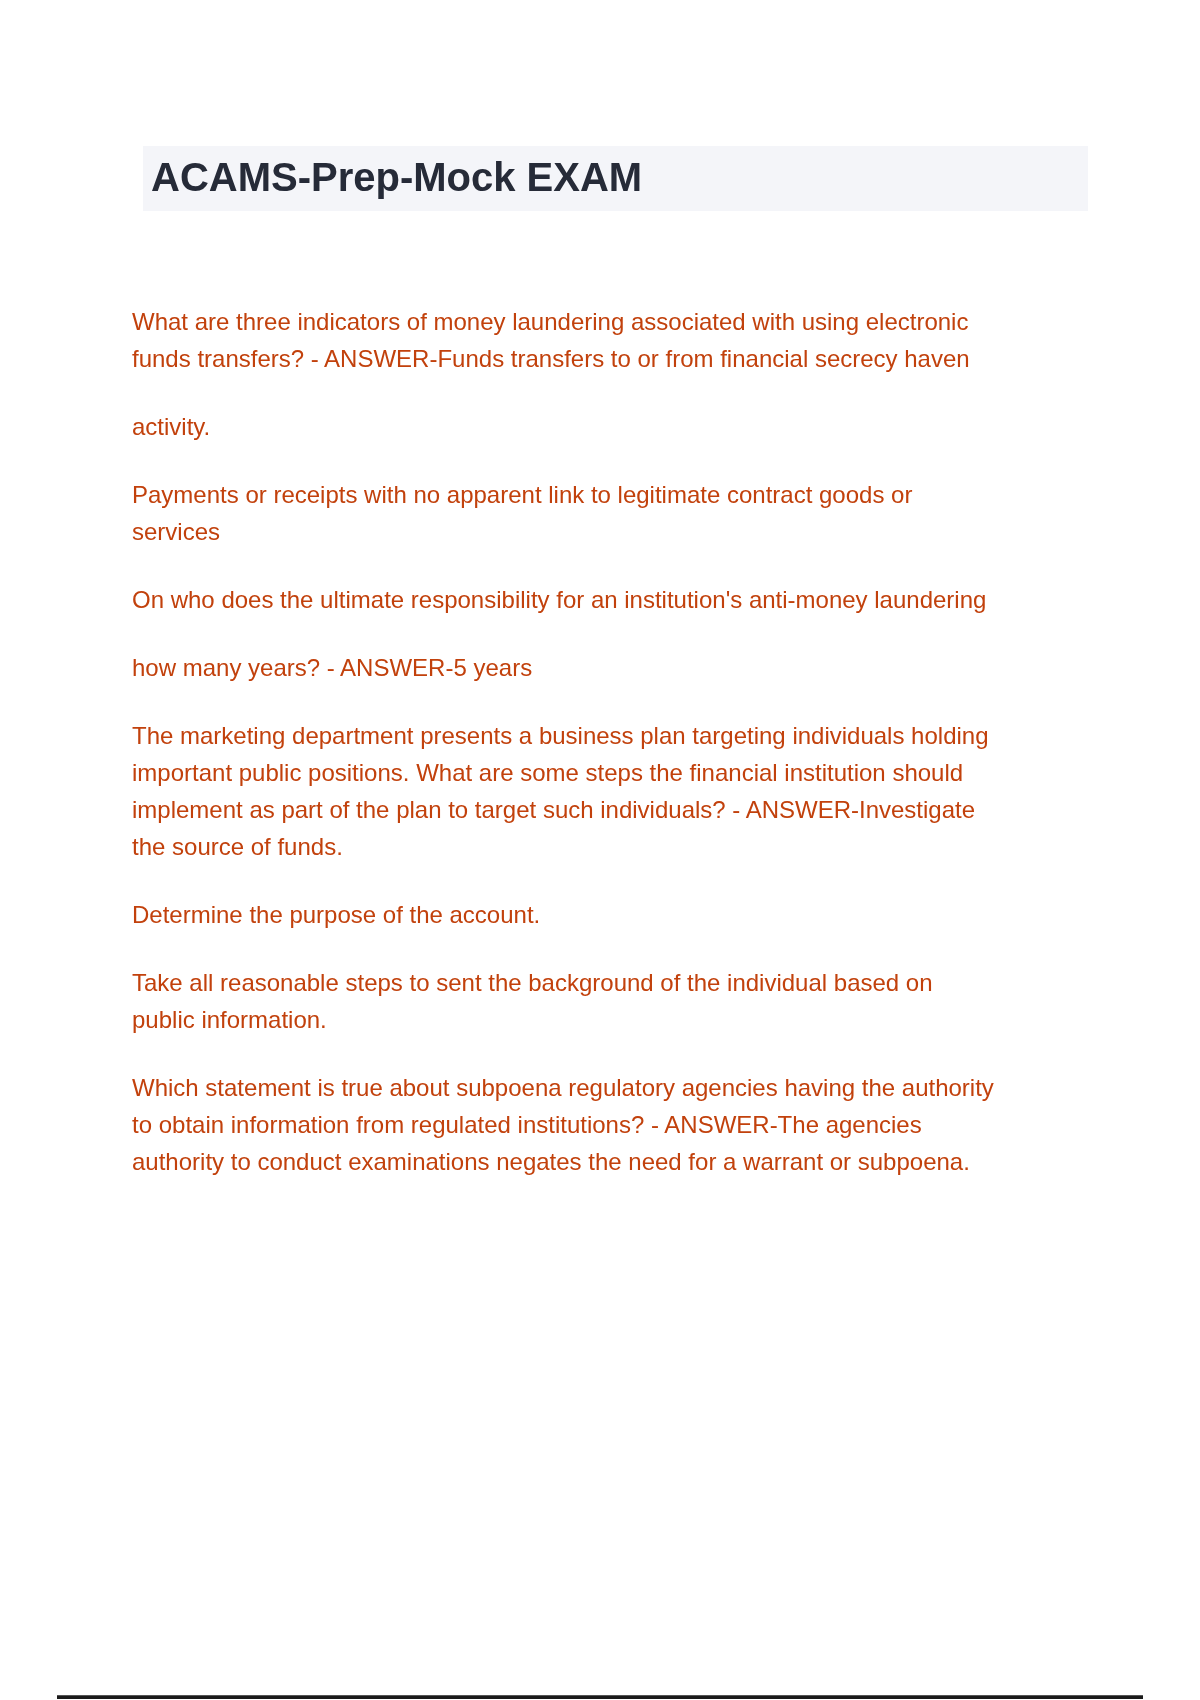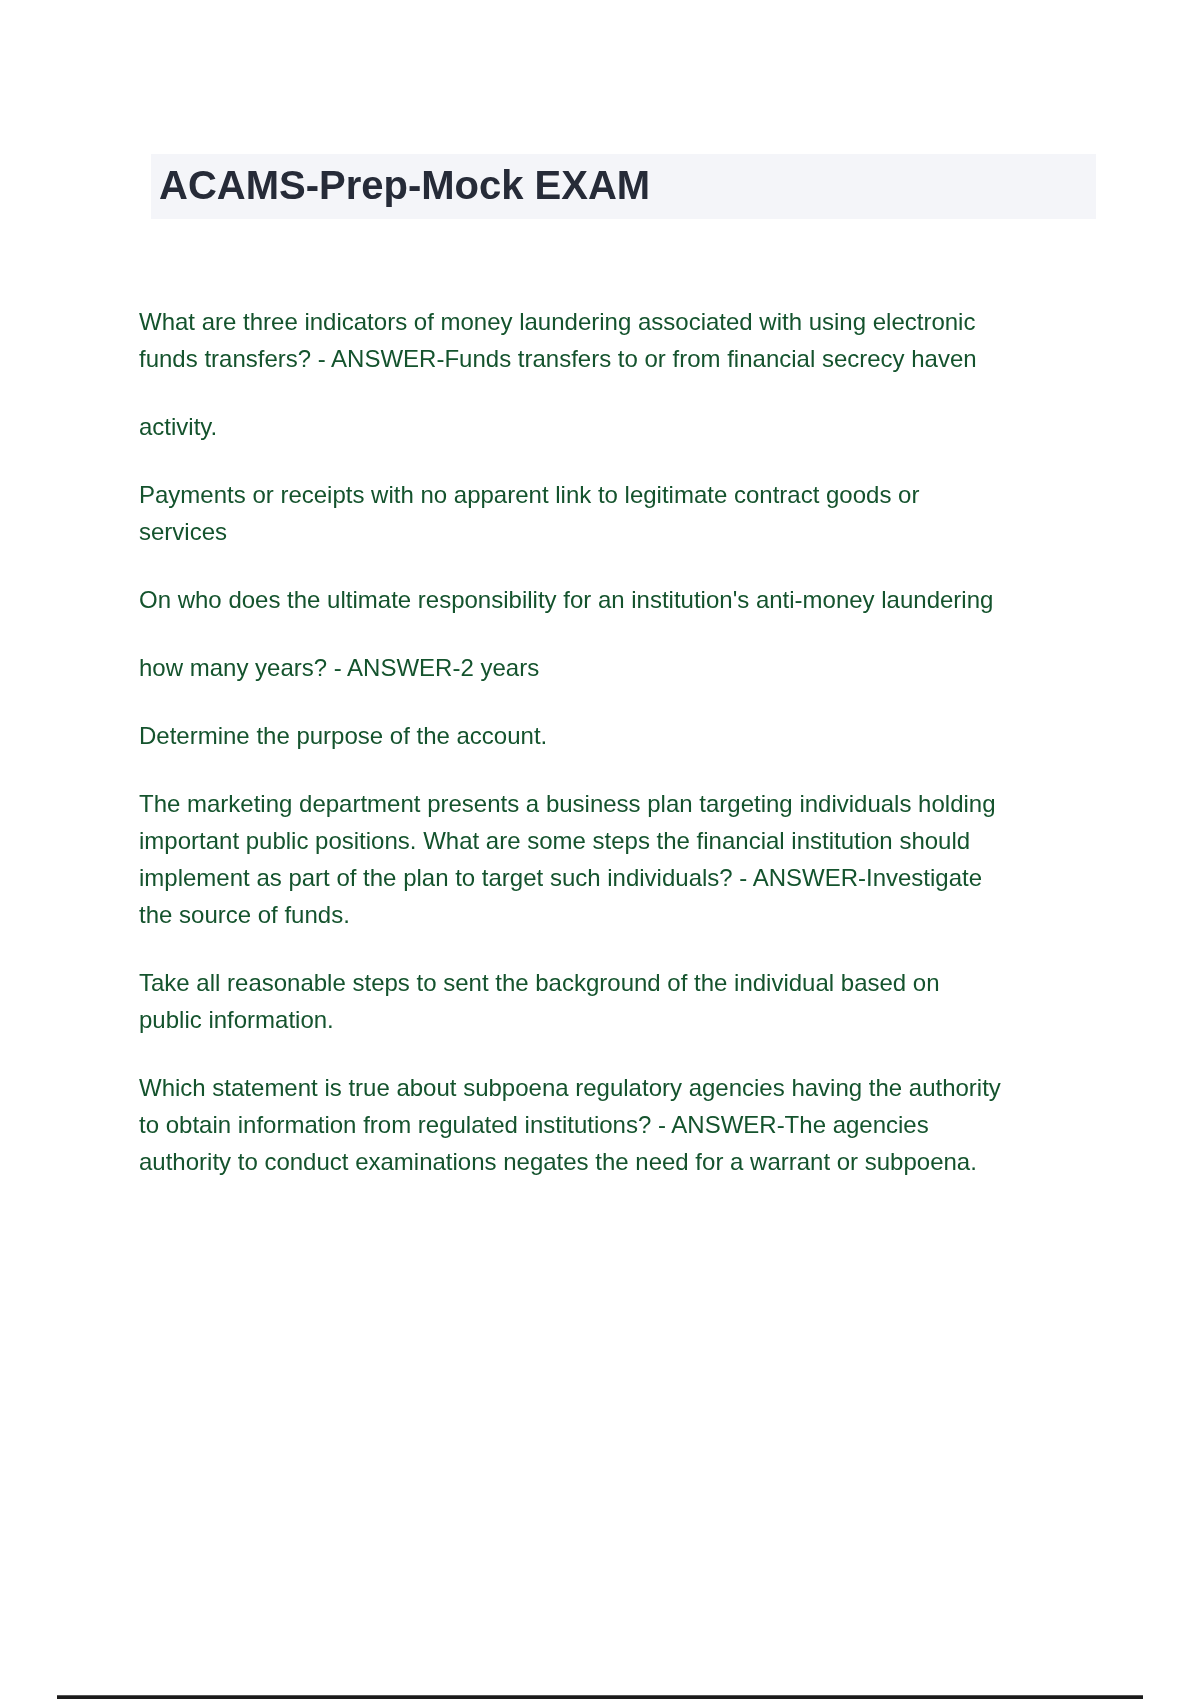--- a/index.html
+++ b/index.html
@@ -15,36 +15,36 @@
     overflow: hidden;
     font-family: "Liberation Sans", sans-serif;
   }
   .title-band {
     position: absolute;
     left: 143px;
     top: 146px;
     width: 945px;
     height: 65px;
     background: #f4f5f9;
-    margin: 8px;
+    margin: 0;
     padding: 0 0 0 8px;
     box-sizing: border-box;
     font-size: 40px;
     font-weight: bold;
     line-height: 62px;
     color: #262b38;
     letter-spacing: 0px;
     white-space: nowrap;
   }
   .content {
     position: absolute;
-    left: 139px;
+    left: 132px;
     top: 303px;
     width: 960px;
-    color: #14532d;
+    color: #c2410c;
     font-size: 24px;
   }
   .content p {
     margin: 0 0 31px 0;
     padding: 0;
   }
   .line {
     display: block;
     line-height: 37px;
     white-space: nowrap;
@@ -81,32 +81,32 @@
     <p>
       <span class="line">Payments or receipts with no apparent link to legitimate contract goods or</span>
       <span class="line">services</span>
     </p>
 
     <p>
       <span class="line">On who does the ultimate responsibility for an institution's anti-money laundering</span>
     </p>
 
     <p>
-      <span class="line">how many years? - ANSWER-2 years</span>
-    </p>
-
-    <p>
-      <span class="line">Determine the purpose of the account.</span>
+      <span class="line">how many years? - ANSWER-5 years</span>
     </p>
 
     <p>
       <span class="line">The marketing department presents a business plan targeting individuals holding</span>
       <span class="line">important public positions. What are some steps the financial institution should</span>
       <span class="line">implement as part of the plan to target such individuals? - ANSWER-Investigate</span>
       <span class="line">the source of funds.</span>
+    </p>
+
+    <p>
+      <span class="line">Determine the purpose of the account.</span>
     </p>
 
     <p>
       <span class="line">Take all reasonable steps to sent the background of the individual based on</span>
       <span class="line">public information.</span>
     </p>
 
     <p>
       <span class="line">Which statement is true about subpoena regulatory agencies having the authority</span>
       <span class="line">to obtain information from regulated institutions? - ANSWER-The agencies</span>

